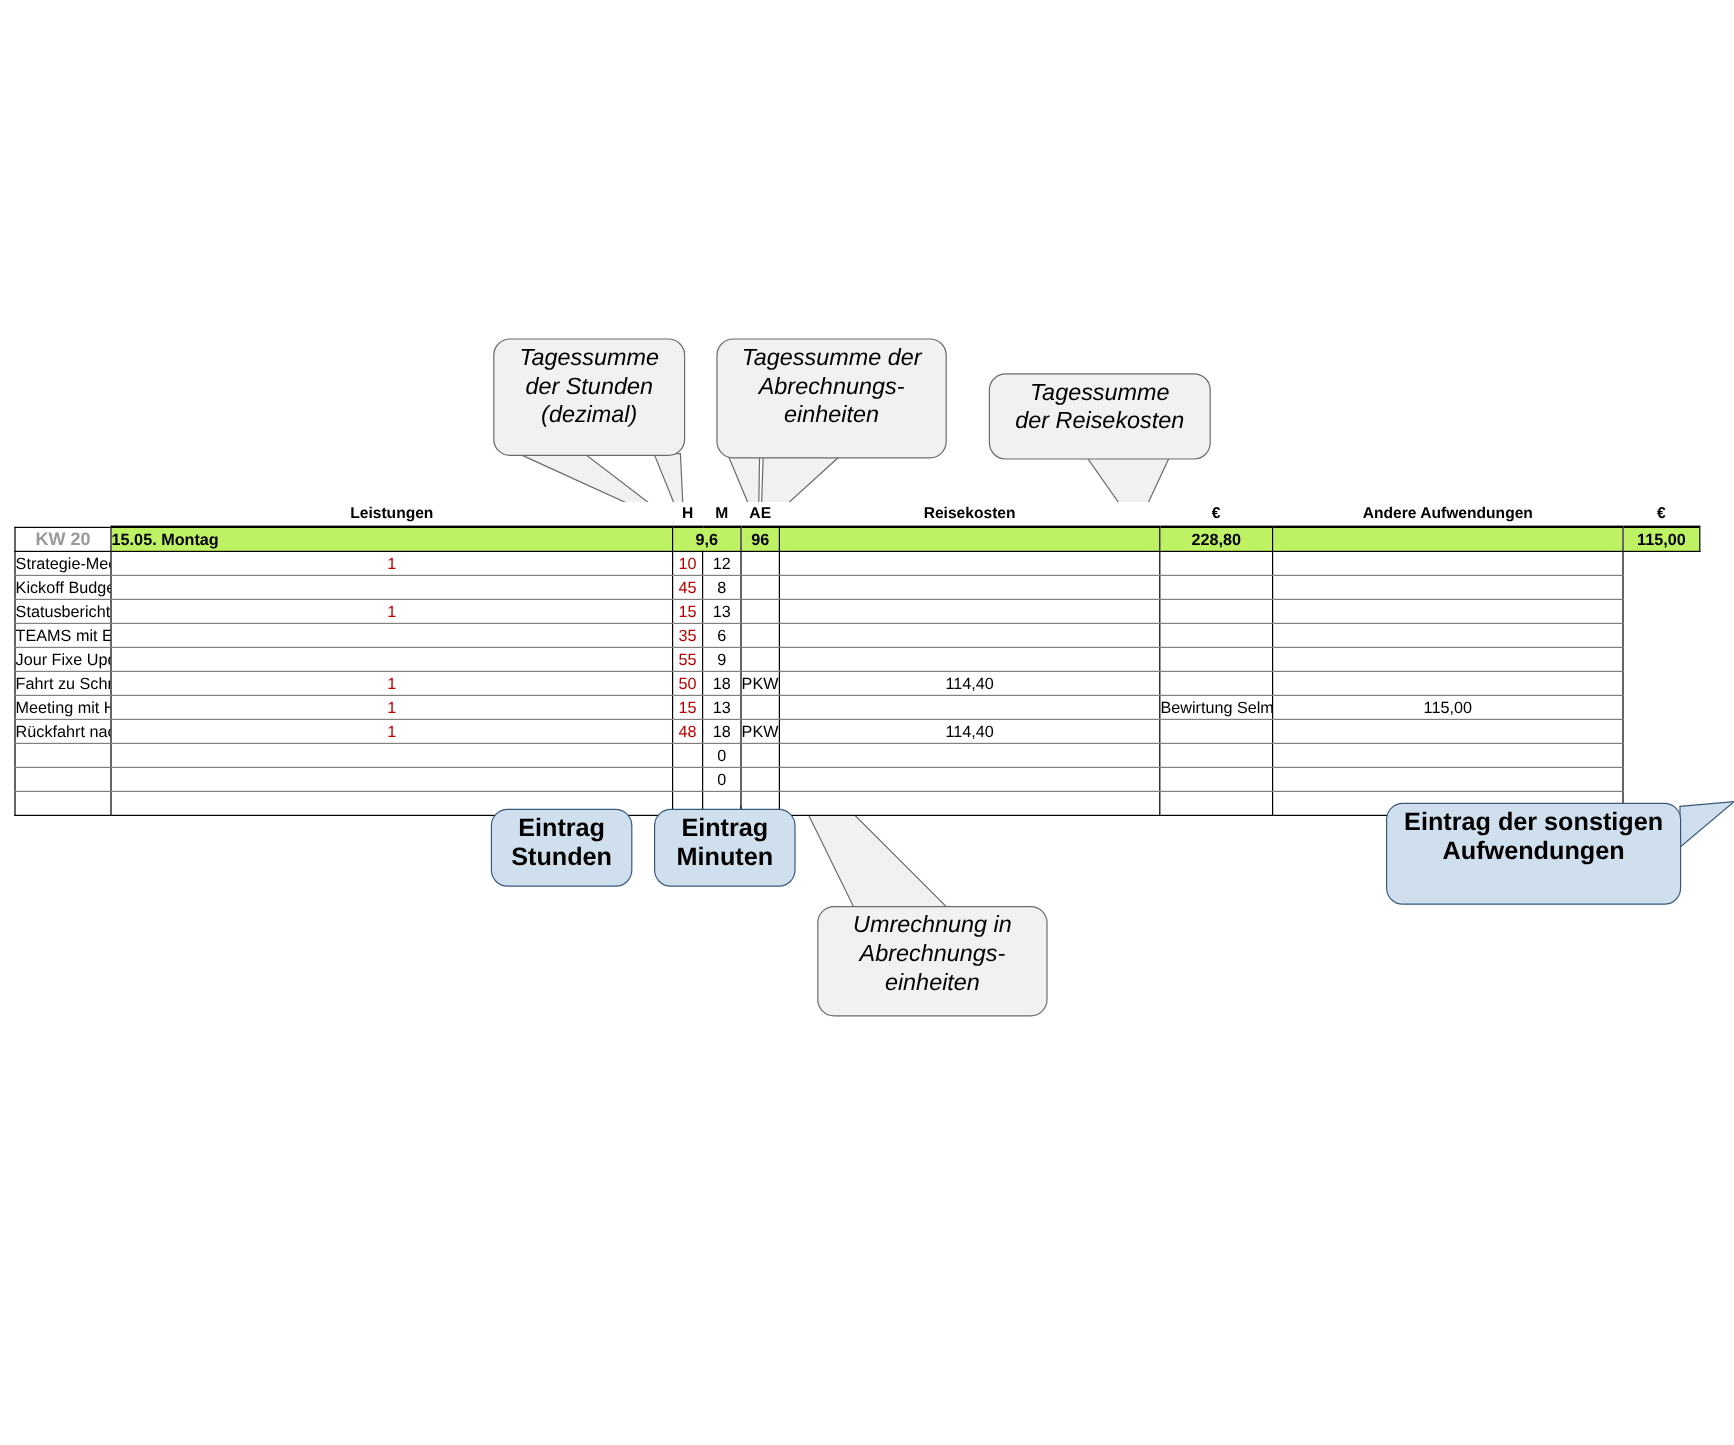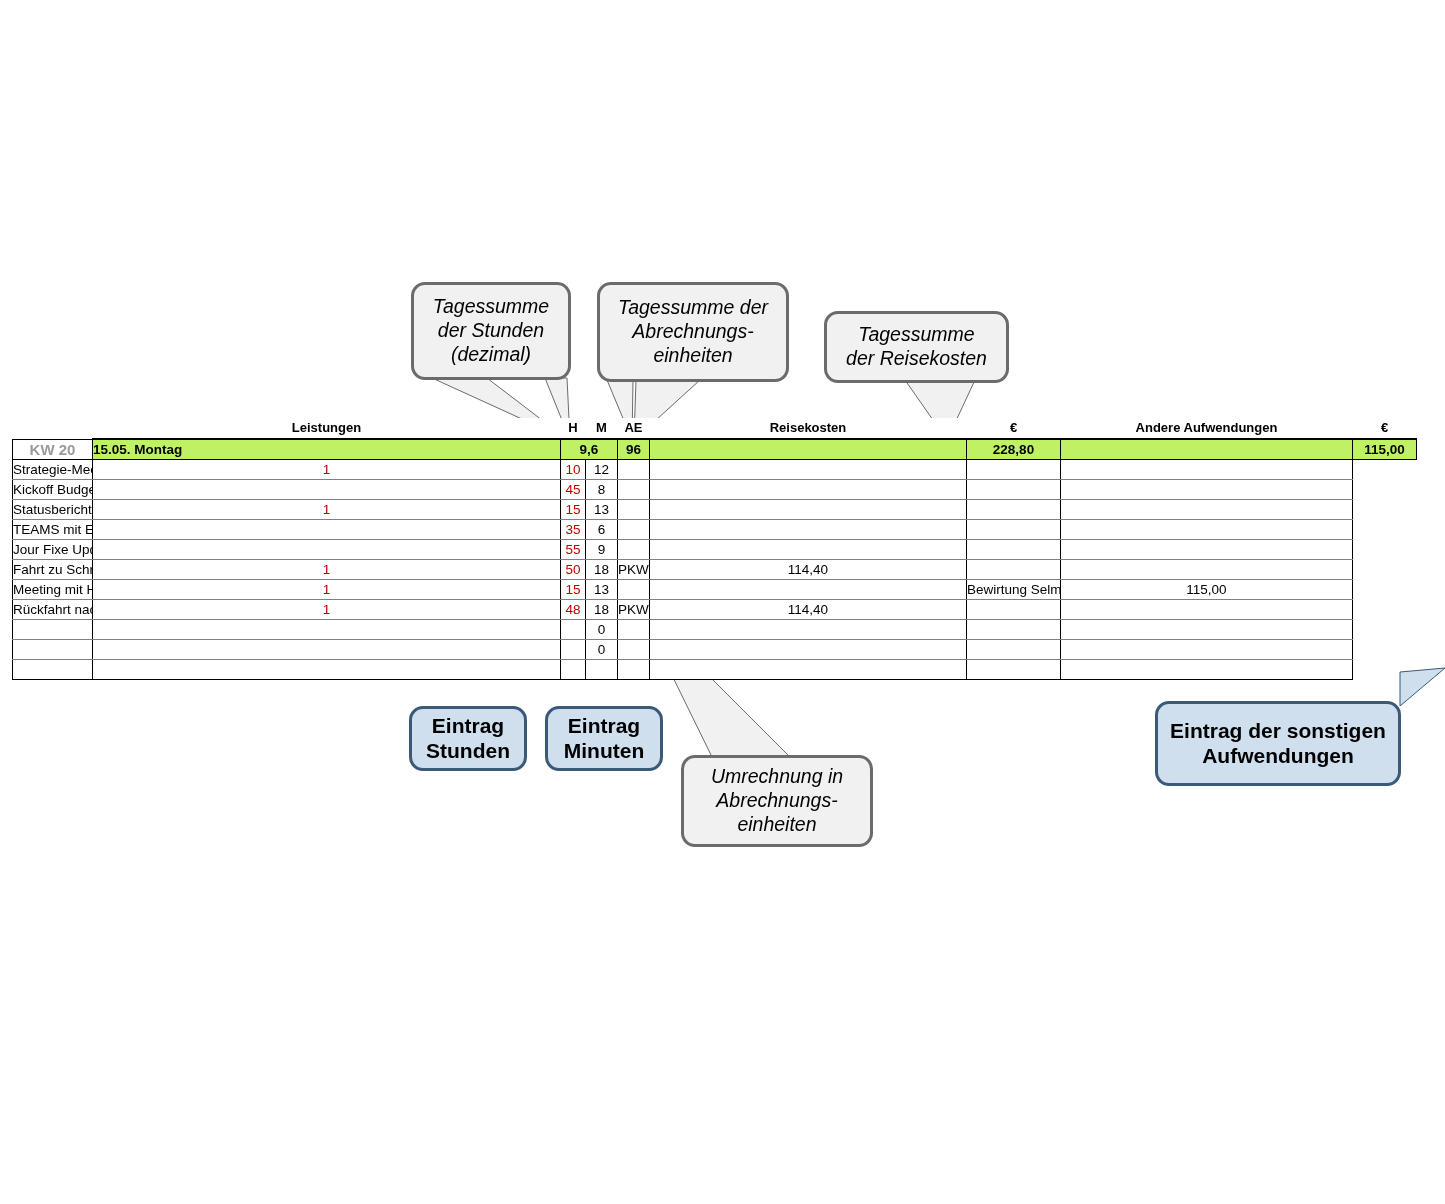--- a/index.html
+++ b/index.html
@@ -108,24 +108,23 @@
 
   .red { color: #c00000; }
   .num { font-size: 13.5px; }
 
   tr.last td.c { border-bottom: 1px solid #000; }
 
   
   .callout {
     position: absolute;
     box-sizing: border-box;
-    border: 3px solid #0f766e;
+    border: 1px solid #0f766e;
     border-radius: 14px;
     display: flex;
-    align-items: center;
     justify-content: center;
     text-align: center;
     padding: 4px 8px;
     z-index: 5;
   }
   .callout.gray {
     background: #f1f1f1;
     font-style: italic;
     font-weight: normal;
     font-size: 19.5px;
@@ -134,21 +133,20 @@
     border-color: #6b6b6b;
   }
   .callout.blue {
     background: #cfdfee;
     font-style: normal;
     font-weight: bold;
     font-size: 21px;
     color: #000;
     line-height: 1.16;
     border-color: #3a5a78;
-    margin-top: 32px;
   }
 </style>
 </head>
 <body>
 
 <div id="stage">
 
   <svg id="tails" viewBox="0 0 1445 1204">
 
     <polygon points="432,378 487,378 568,440" fill="#f1f1f1" stroke="#6b6b6b" stroke-width="1"></polygon>

